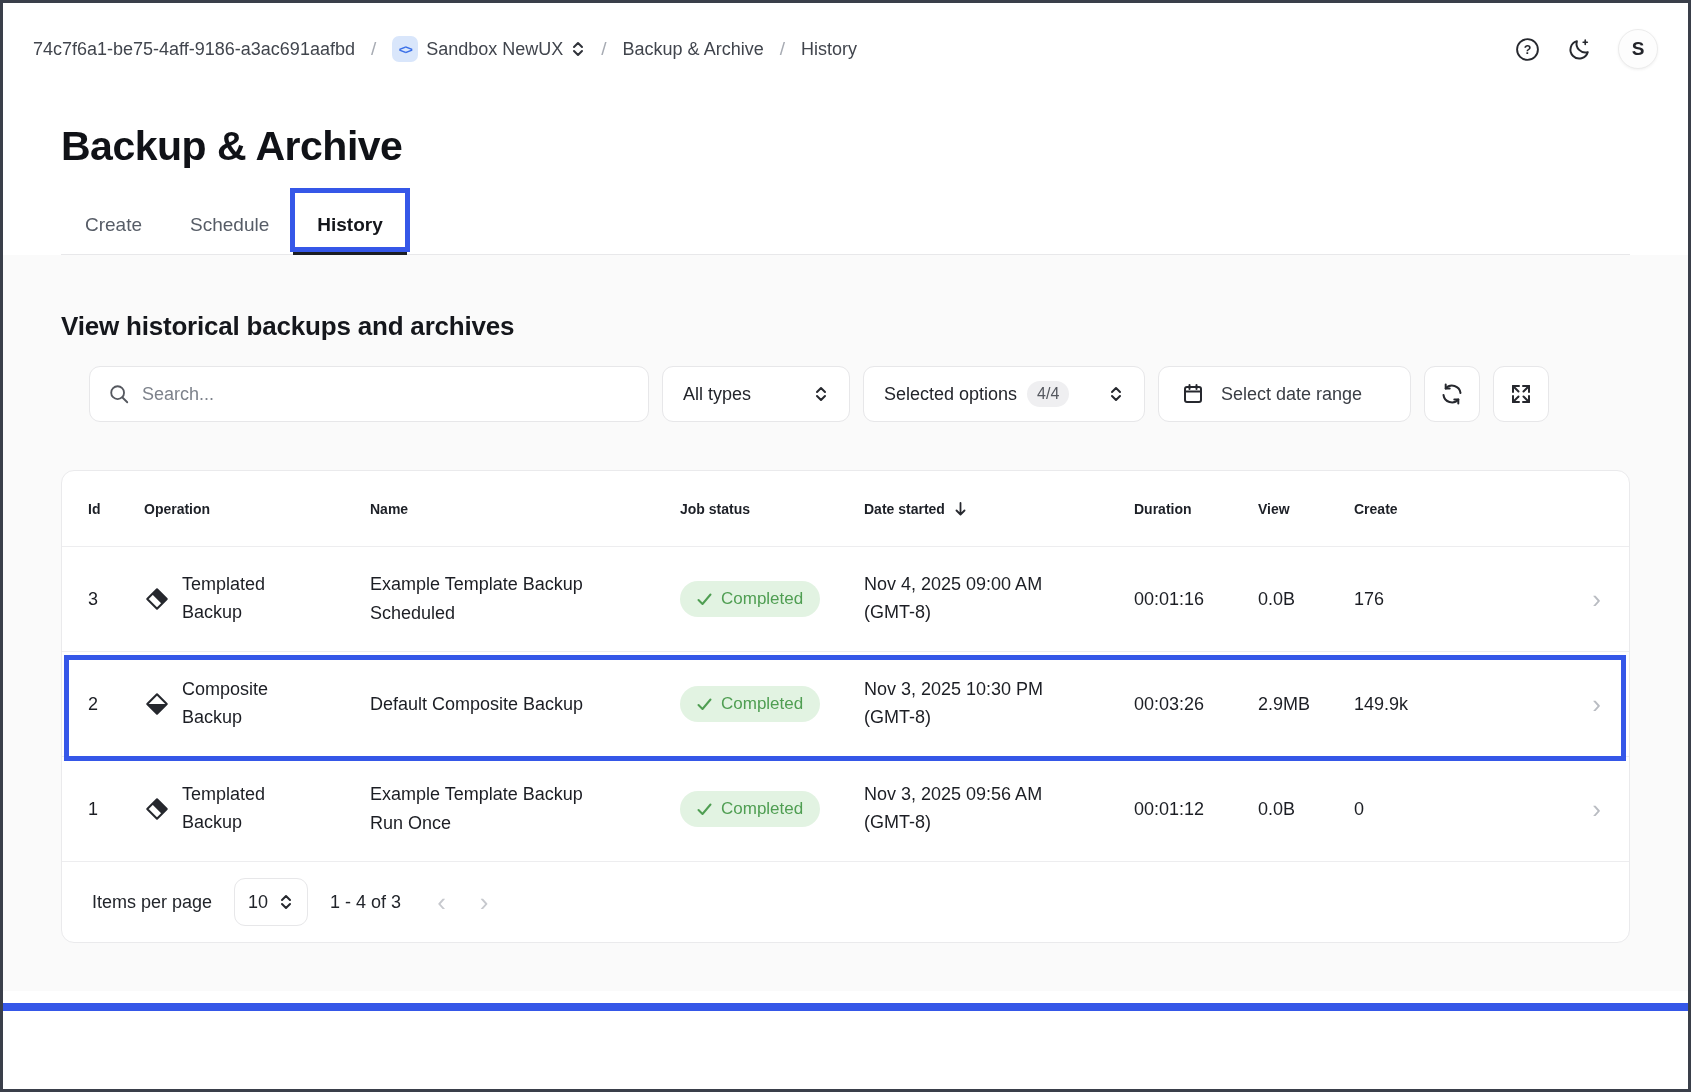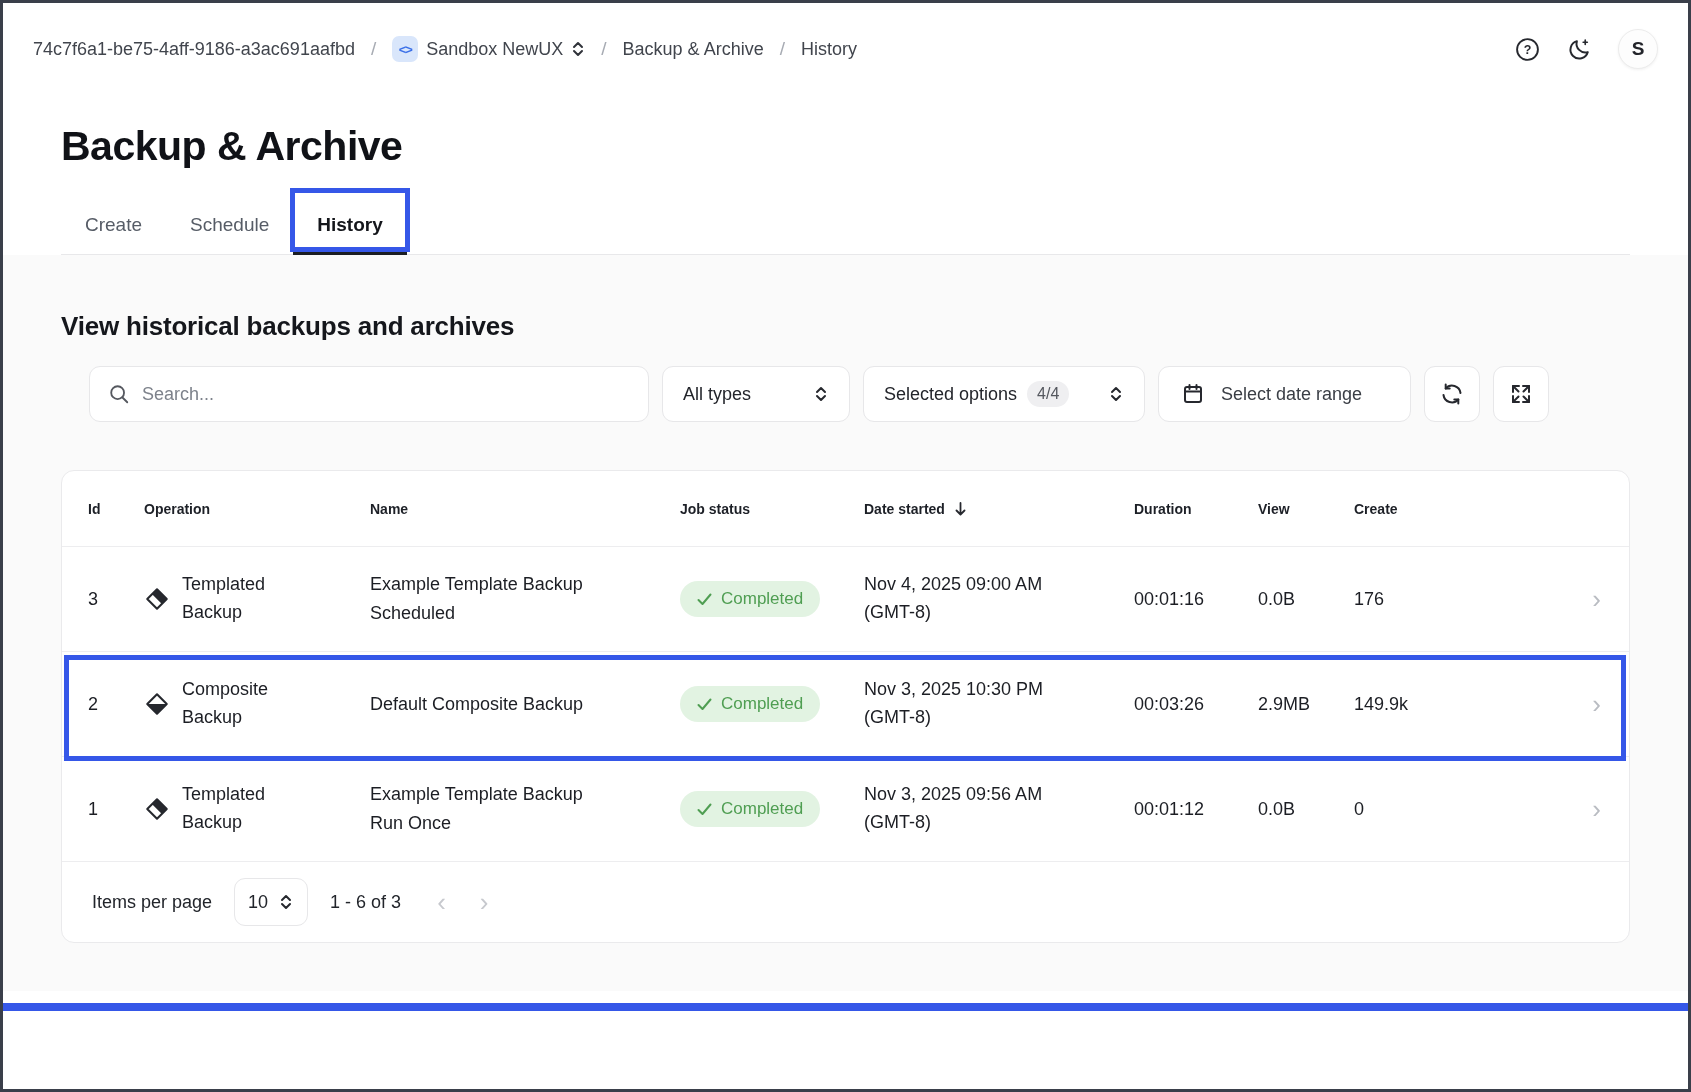--- a/index.html
+++ b/index.html
@@ -337,21 +337,21 @@
       <span>Items per page</span>
       <span class="pp-select">
         <span>10</span>
         <span class="updown">
           <svg width="16" height="20" viewBox="0 0 16 20">
               <path d="M4 8l4-4 4 4" stroke="#26282e" stroke-width="2" fill="none" stroke-linecap="round" stroke-linejoin="round"></path>
               <path d="M4 12l4 4 4-4" stroke="#26282e" stroke-width="2" fill="none" stroke-linecap="round" stroke-linejoin="round"></path>
             </svg>
         </span>
       </span>
-      <span>1 - 6 of 3</span>
+      <span>1 - 4 of 3</span>
       <span class="pg-arrows">
         <span class="pg-arrow">‹</span>
         <span class="pg-arrow">›</span>
       </span>
     </div>
   </div>
 </div>
 
 <div class="ann-bottom-line"></div>
 <div class="below-line"></div>

